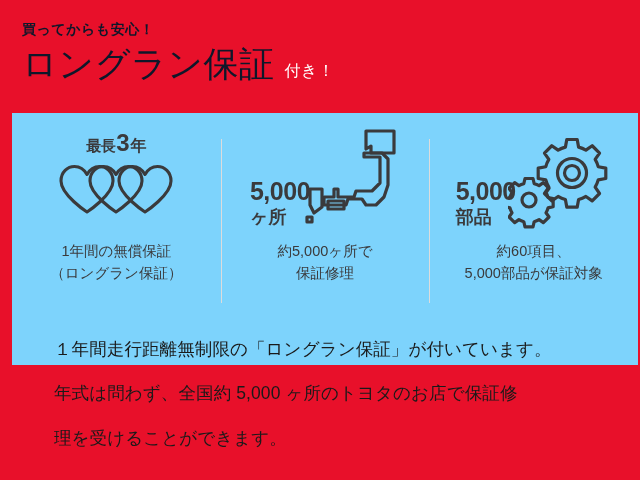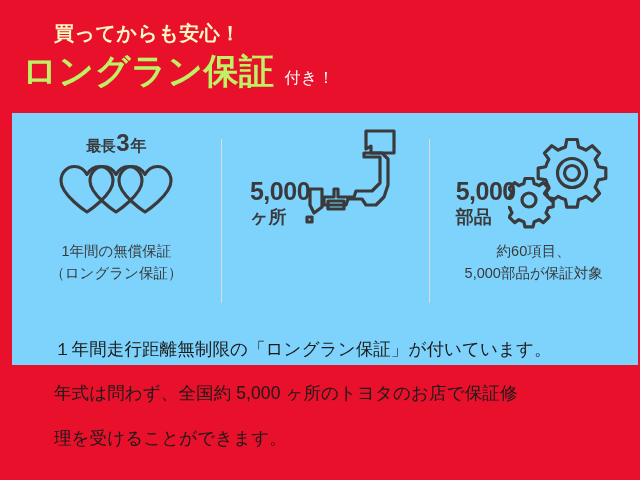--- a/index.html
+++ b/index.html
@@ -22,38 +22,37 @@
     height: 480px;
     background: var(--brand, #e8102a);
     box-sizing: border-box;
   }
 
   
   .header {
     padding: 22px 0 0 22px;
   }
   .header-kicker {
-    color: #fef9c3;
-    font-size: 20px;
+    color: #0f172a;
+    font-size: 14px;
     font-weight: bold;
     line-height: 1.1;
     letter-spacing: 0.5px;
     white-space: nowrap;
-    margin-left: 32px;
   }
   .header-title-row {
     display: flex;
     align-items: baseline;
     margin-top: 9px;
     white-space: nowrap;
   }
   .header-title-main {
-    color: #bef264;
+    color: #0f172a;
     font-size: 35px;
-    font-weight: bold;
+    font-weight: normal;
     line-height: 1;
     letter-spacing: 0.5px;
   }
   .header-title-sub {
     color: #ffffff;
     font-size: 16px;
     font-weight: normal;
     line-height: 1;
     letter-spacing: 0.5px;
     margin-left: 10px;
@@ -253,20 +252,24 @@
 
                 <path d="M6 62 L18 62 L18 80 L10 86 L6 78 Z"></path>
 
                 <path d="M24 74 L40 74 L40 82 L24 82 Z"></path>
 
                 <path d="M3 90 L8 90 L8 95 L3 95 Z"></path>
               </g>
             </svg>
           </div>
         </div>
+        <div class="feature-caption">
+          <div>約5,000ヶ所で</div>
+          <div>保証修理</div>
+        </div>
       </div>
 
       <div class="feature">
         <div class="feature-visual">
           <div class="gear-block">
             <div class="num-label">
               <span class="num">5,000</span>
               <span class="unit">部品</span>
             </div>
             <svg class="gear-svg" width="104" height="92" viewBox="0 0 104 92">

